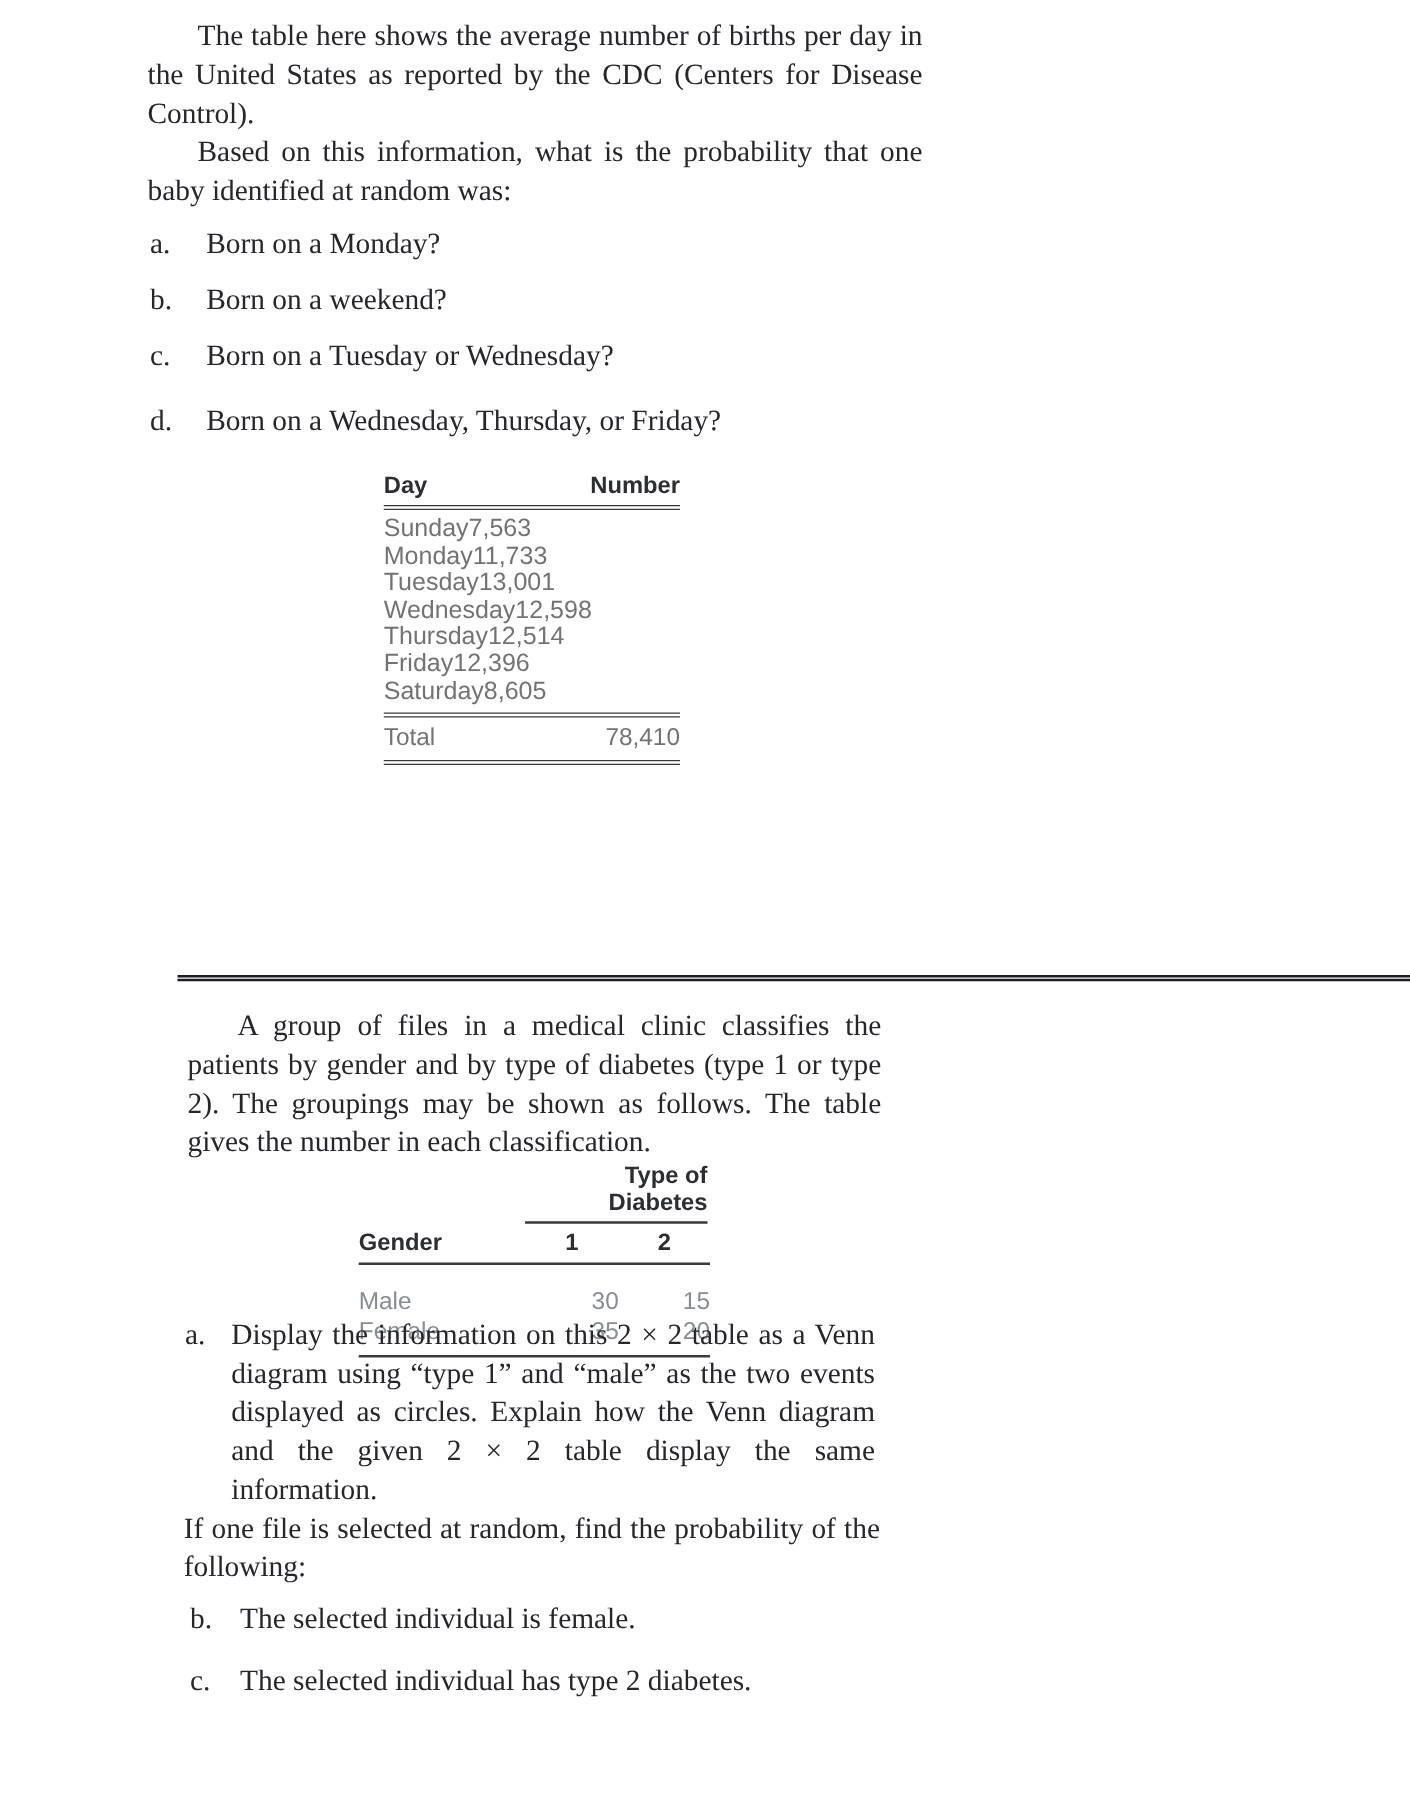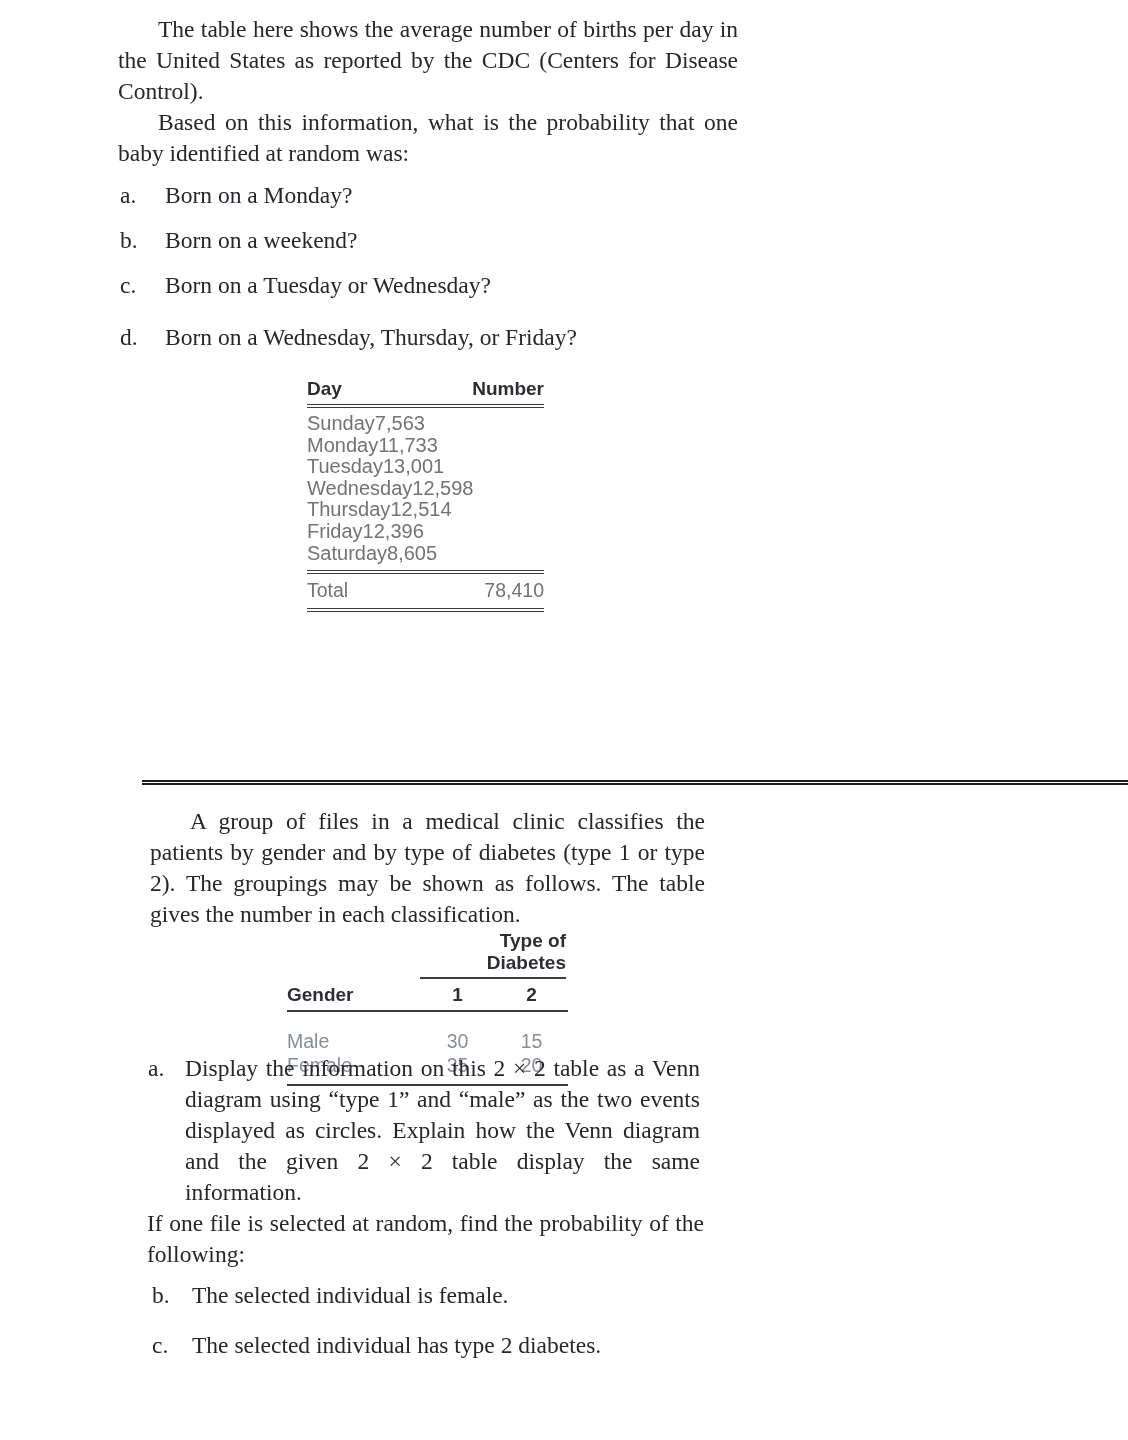--- a/index.html
+++ b/index.html
@@ -75,21 +75,21 @@
   }
   .t2grid { display: grid; grid-template-columns: 133px 75px 73px; }
   .t2colhead {
     font-weight: bold; font-size: 19px; color: #2c2e31;
     padding: 5px 0 4px;
     border-bottom: 2.5px solid #3b3b3b;
   }
   .t2colhead .c1, .t2colhead .c2 { text-align: center; }
   .t2body { padding: 18px 0 7px; border-bottom: 2.5px solid #3b3b3b; }
   .t2row { font-size: 19.5px; line-height: 23.5px; color: #888d94; }
-  .t2row .c1, .t2row .c2 { text-align: center; }
+  .t2row .c1, .t2row .c2 { text-align: right; }
   
   .intro1 { position: absolute; left: 118px; top: 14px; width: 620px; }
   .intro2 { position: absolute; left: 150px; top: 806px; width: 555px; }
   .parta {
     position: absolute; left: 148px; top: 1053px; width: 552px;
     display: flex; font-size: 23.5px; line-height: 31px;
   }
   .parta .qlabel2 { flex: 0 0 37px; }
   .parta .parta-text { text-align: justify; width: 515px; }
   .interlude { position: absolute; left: 147px; top: 1208px; width: 557px; }

